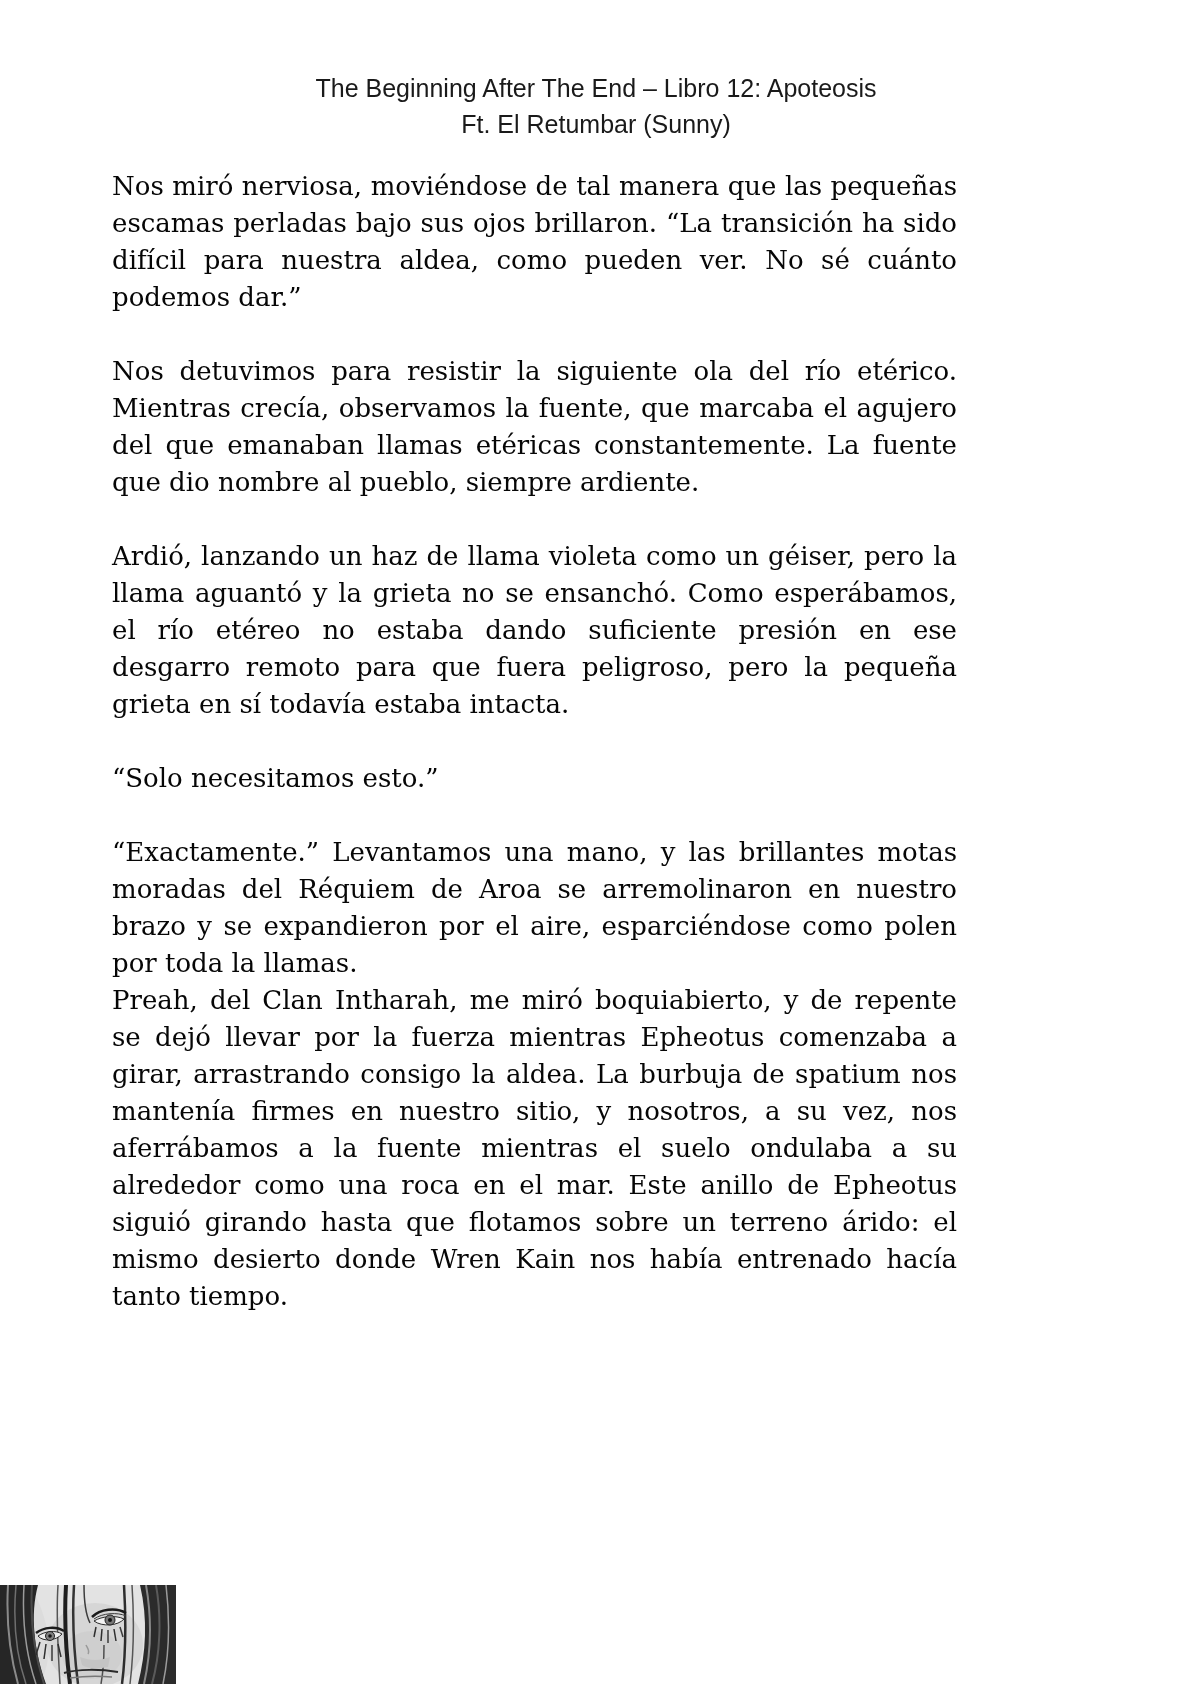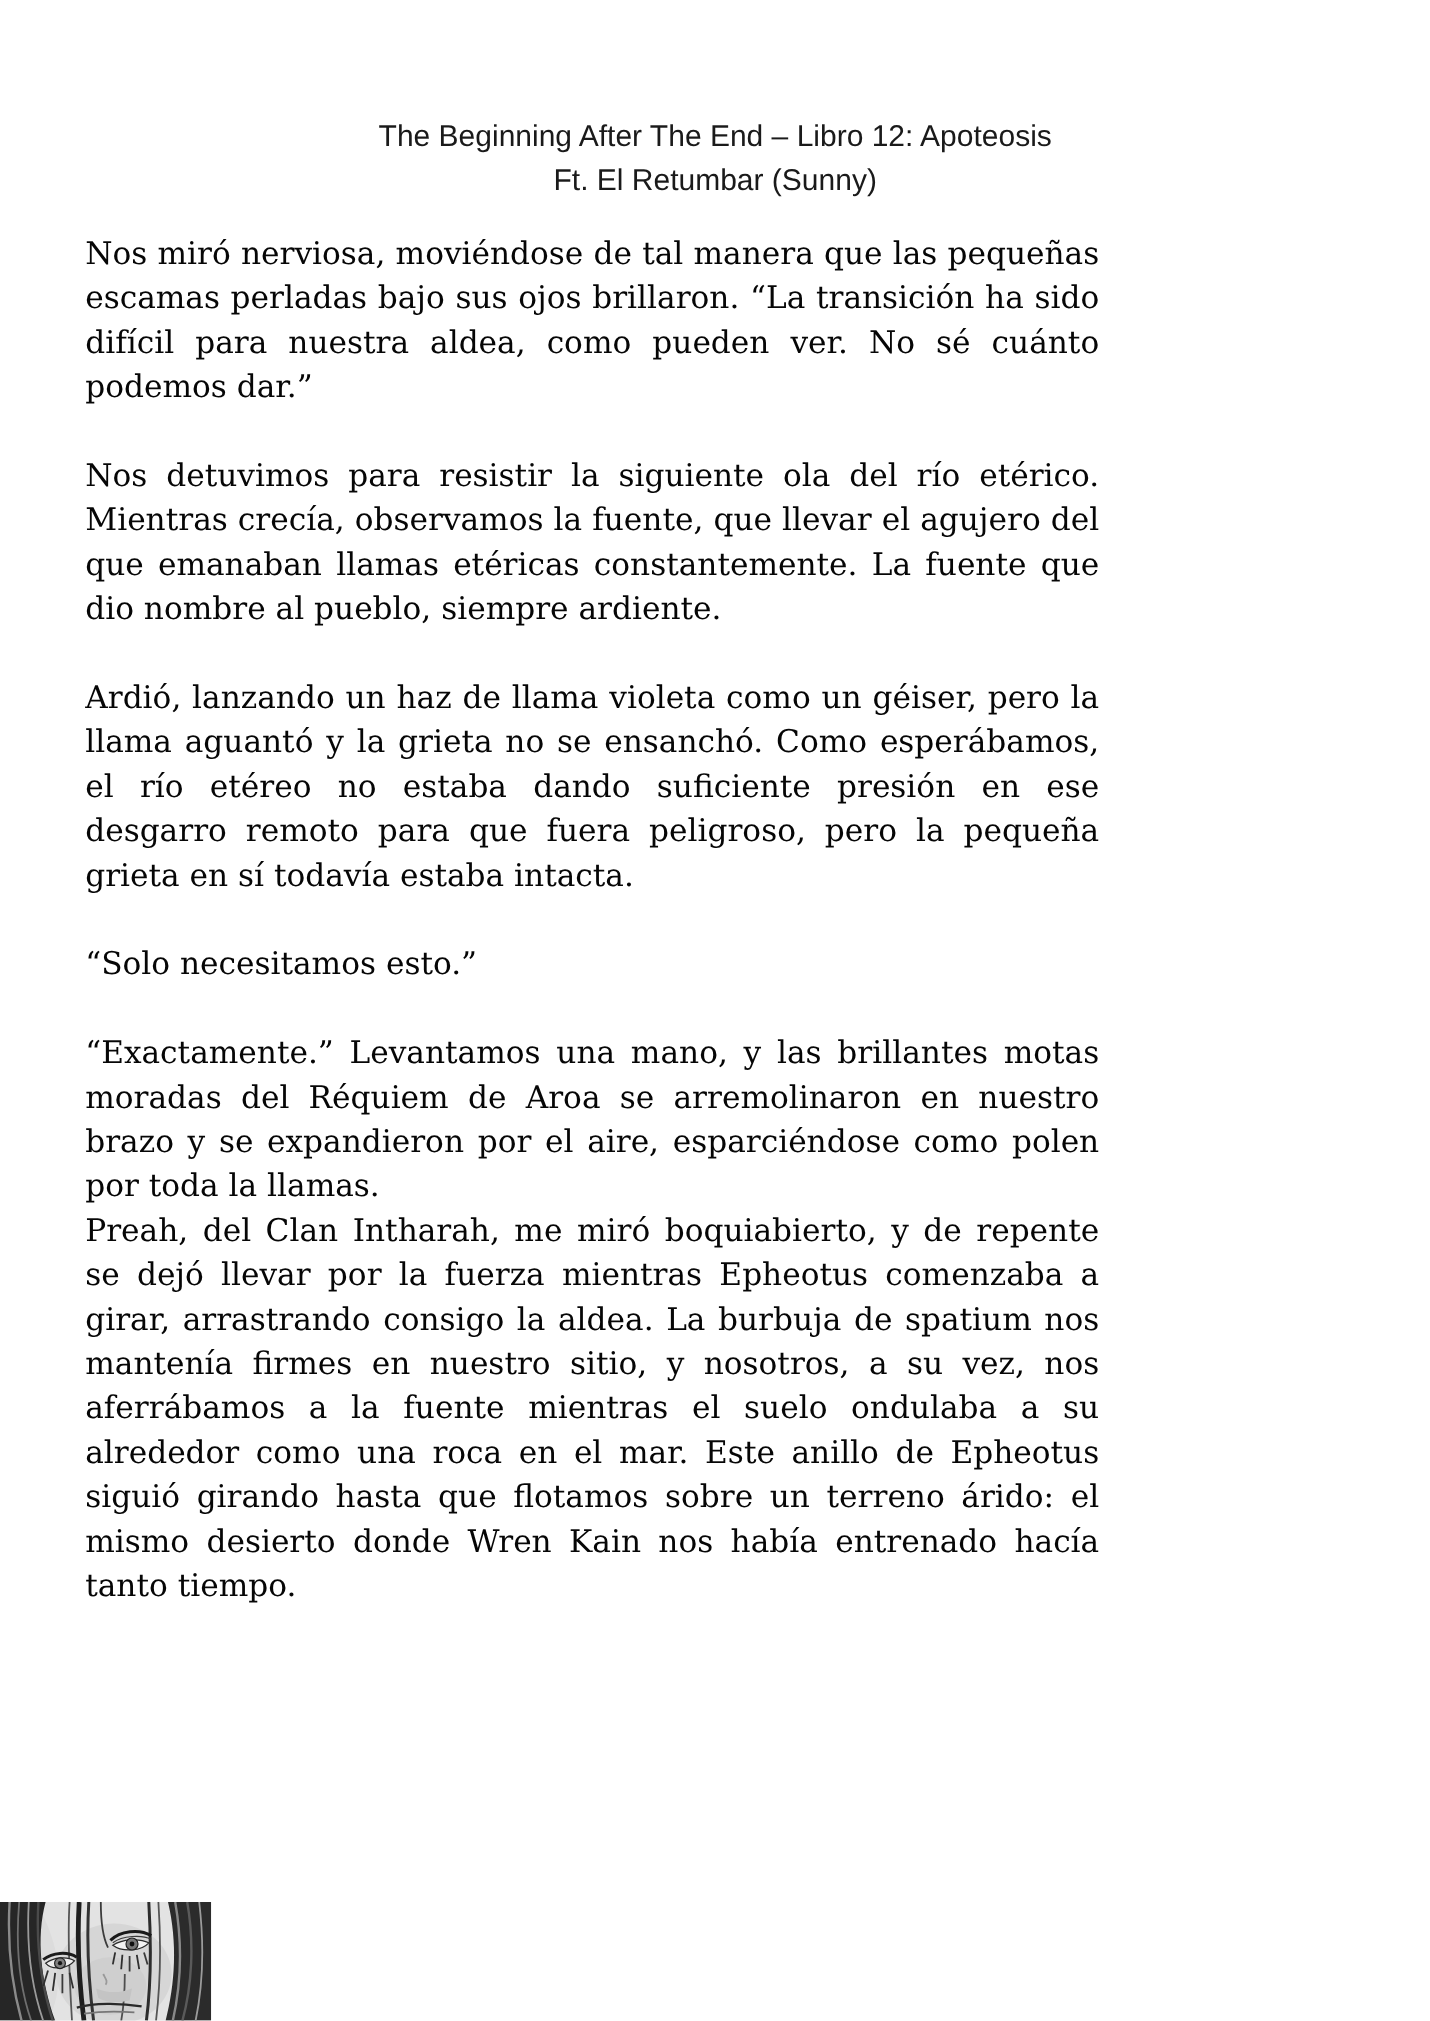--- a/index.html
+++ b/index.html
@@ -8,30 +8,30 @@
     background: #ffffff;
   }
   .page {
     position: relative;
     width: 1192px;
     height: 1684px;
     background: #ffffff;
     overflow: hidden;
   }
   .doc-header {
-    padding-top: 96px;
+    padding-top: 70px;
     text-align: center;
     font-family: "Liberation Sans", sans-serif;
     font-size: 25px;
     line-height: 36px;
     color: #1a1a1a;
   }
   .doc-body {
     margin-top: 26px;
-    margin-left: 71px;
+    margin-left: 112px;
     width: 845px;
     font-family: "DejaVu Serif", "Liberation Serif", serif;
     font-size: 26px;
     line-height: 37px;
     text-align: justify;
     color: #060606;
   }
   .doc-body p.para {
     margin: 0 0 37px 0;
     text-indent: 0;
@@ -54,21 +54,21 @@
 
 <div class="page">
 
   <div class="doc-header">
     <div>The Beginning After The End – Libro 12: Apoteosis</div>
     <div>Ft. El Retumbar (Sunny)</div>
   </div>
 
   <div class="doc-body">
     <p class="para">Nos miró nerviosa, moviéndose de tal manera que las pequeñas escamas perladas bajo sus ojos brillaron. “La transición ha sido difícil para nuestra aldea, como pueden ver. No sé cuánto podemos dar.”</p>
-    <p class="para">Nos detuvimos para resistir la siguiente ola del río etérico. Mientras crecía, observamos la fuente, que llevar el agujero del que emanaban llamas etéricas constantemente. La fuente que dio nombre al pueblo, siempre ardiente.</p>
+    <p class="para">Nos detuvimos para resistir la siguiente ola del río etérico. Mientras crecía, observamos la fuente, que marcaba el agujero del que emanaban llamas etéricas constantemente. La fuente que dio nombre al pueblo, siempre ardiente.</p>
     <p class="para">Ardió, lanzando un haz de llama violeta como un géiser, pero la llama aguantó y la grieta no se ensanchó. Como esperábamos, el río etéreo no estaba dando suficiente presión en ese desgarro remoto para que fuera peligroso, pero la pequeña grieta en sí todavía estaba intacta.</p>
     <p class="para">“Solo necesitamos esto.”</p>
     <p class="para no-gap">“Exactamente.” Levantamos una mano, y las brillantes motas moradas del Réquiem de Aroa se arremolinaron en nuestro brazo y se expandieron por el aire, esparciéndose como polen por toda la llamas.</p>
     <p class="para">Preah, del Clan Intharah, me miró boquiabierto, y de repente se dejó llevar por la fuerza mientras Epheotus comenzaba a girar, arrastrando consigo la aldea. La burbuja de spatium nos mantenía firmes en nuestro sitio, y nosotros, a su vez, nos aferrábamos a la fuente mientras el suelo ondulaba a su alrededor como una roca en el mar. Este anillo de Epheotus siguió girando hasta que flotamos sobre un terreno árido: el mismo desierto donde Wren Kain nos había entrenado hacía tanto tiempo.</p>
   </div>
 
   <div class="illustration">
     <svg width="176" height="99" viewBox="0 0 176 99" xmlns="http://www.w3.org/2000/svg">
 
       <rect x="0" y="0" width="176" height="99" fill="#dcdcdc"></rect>

